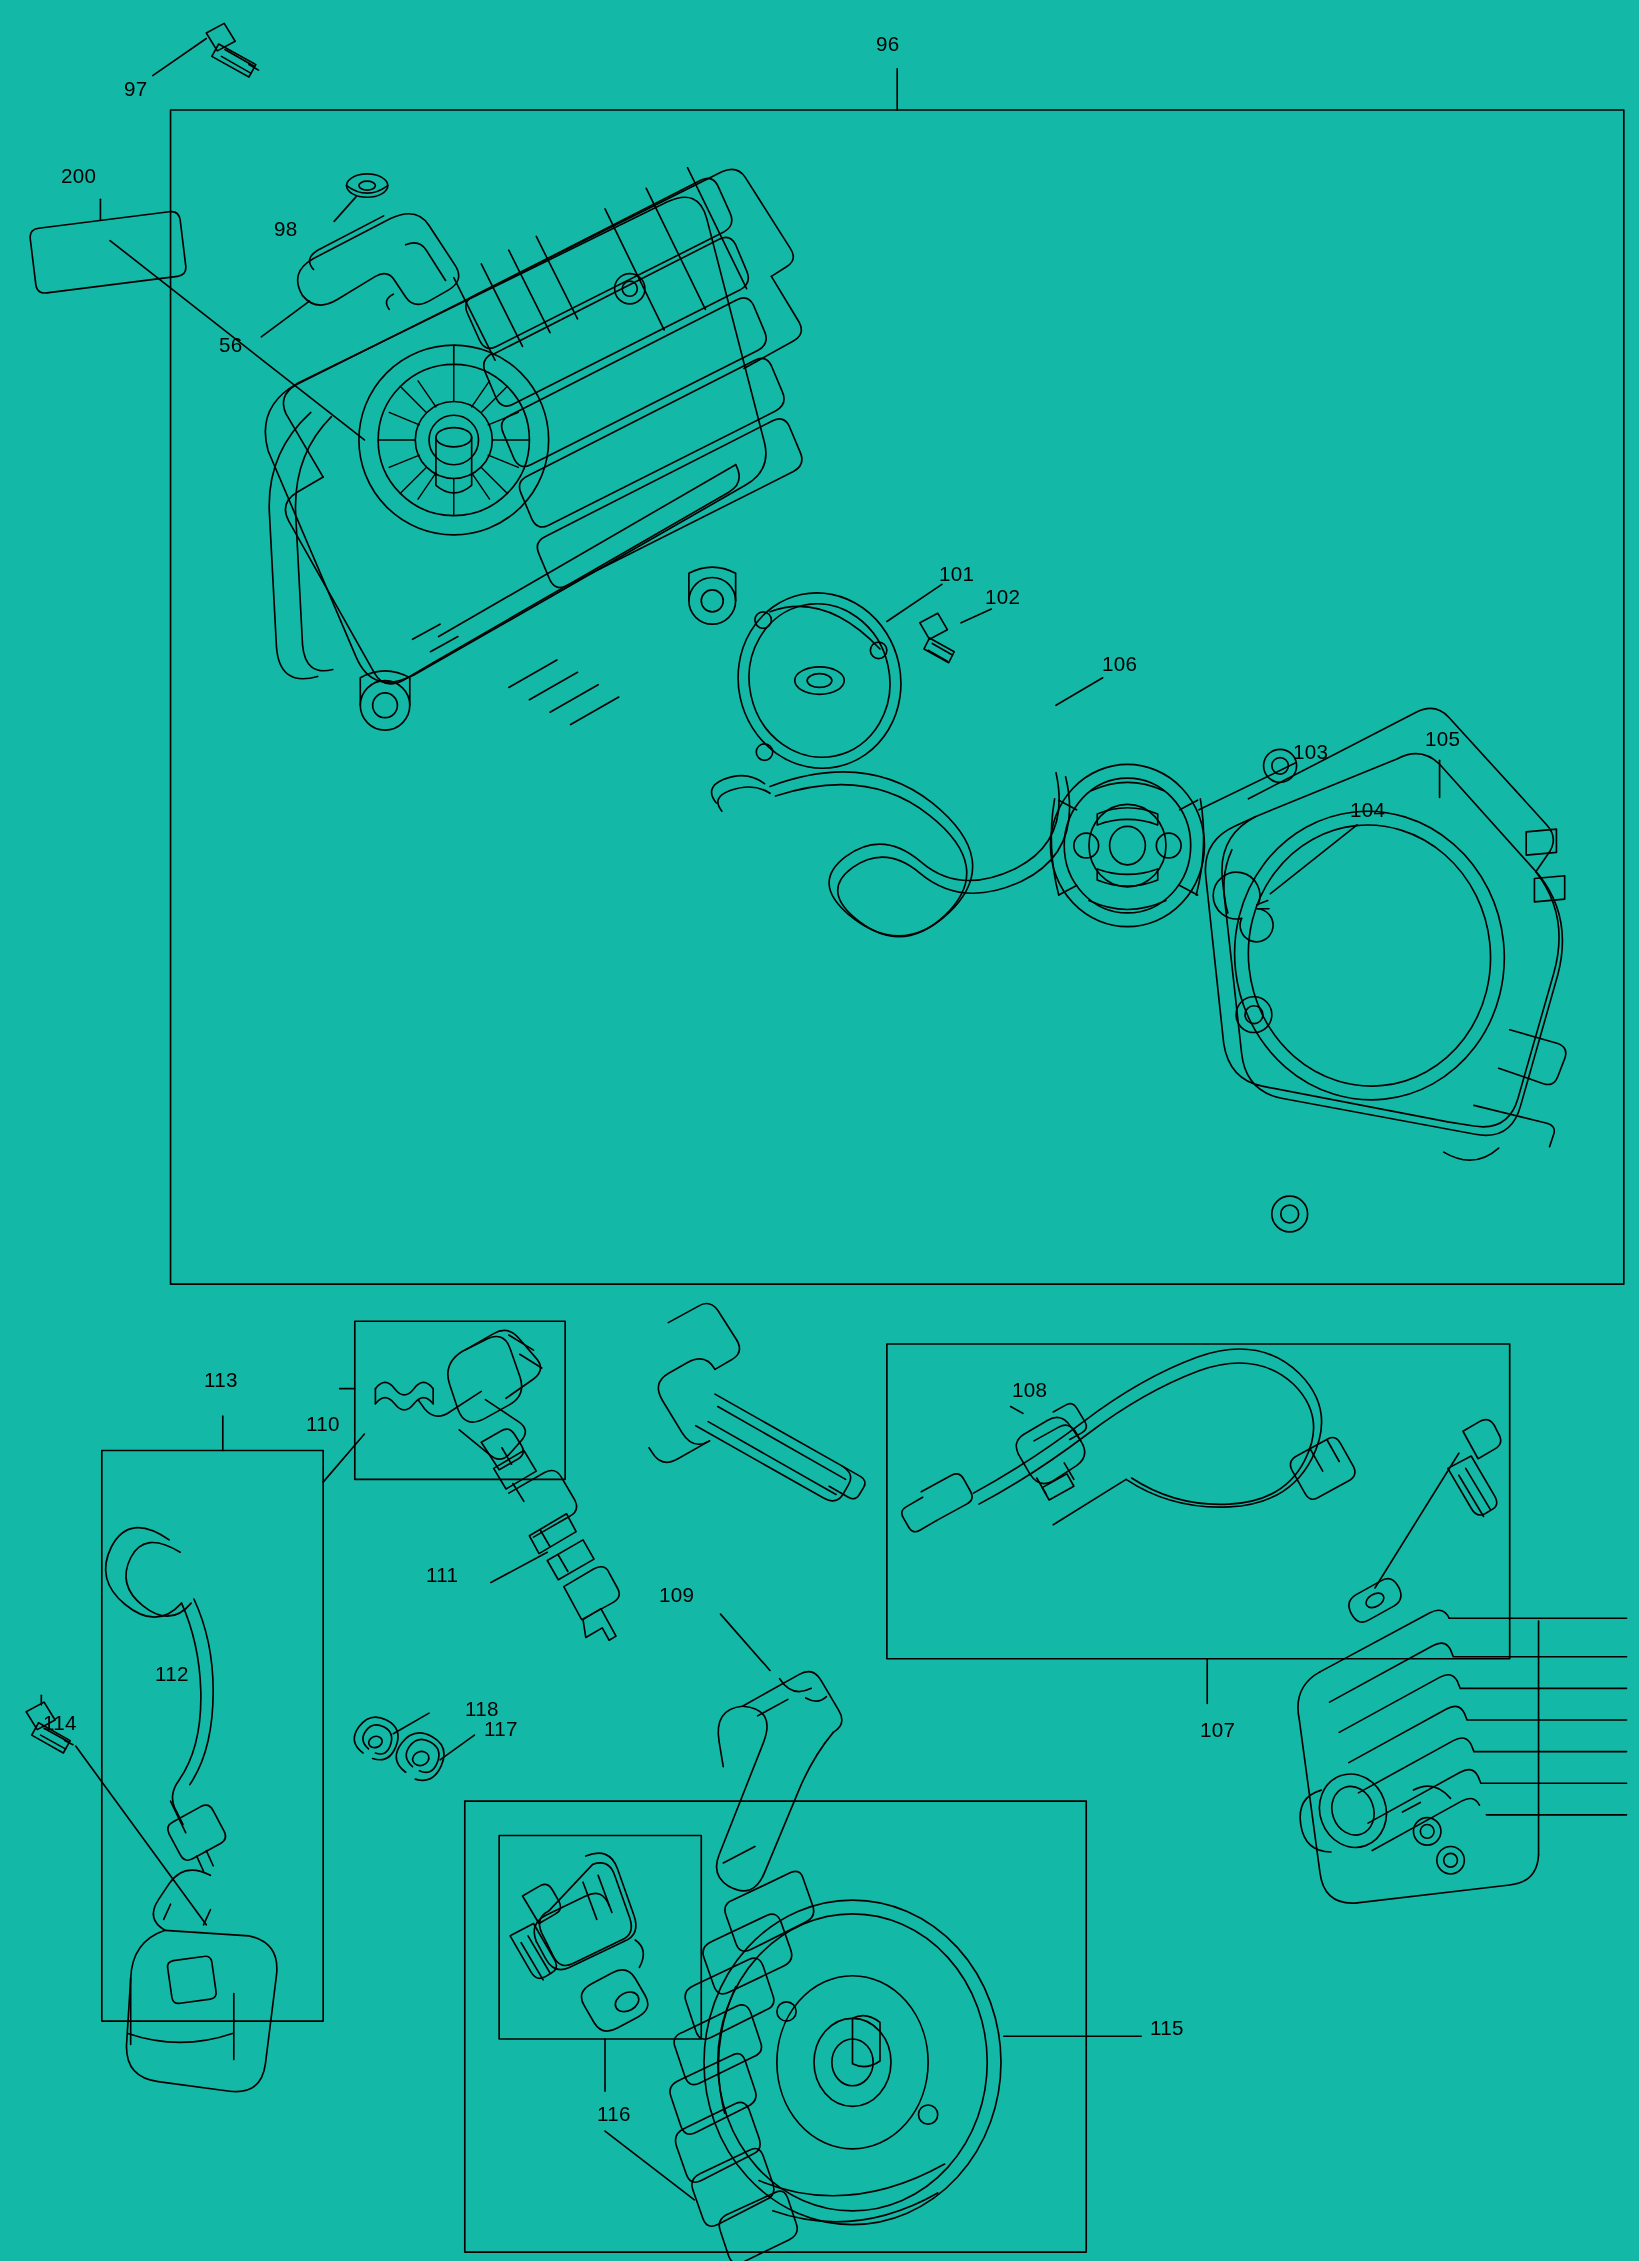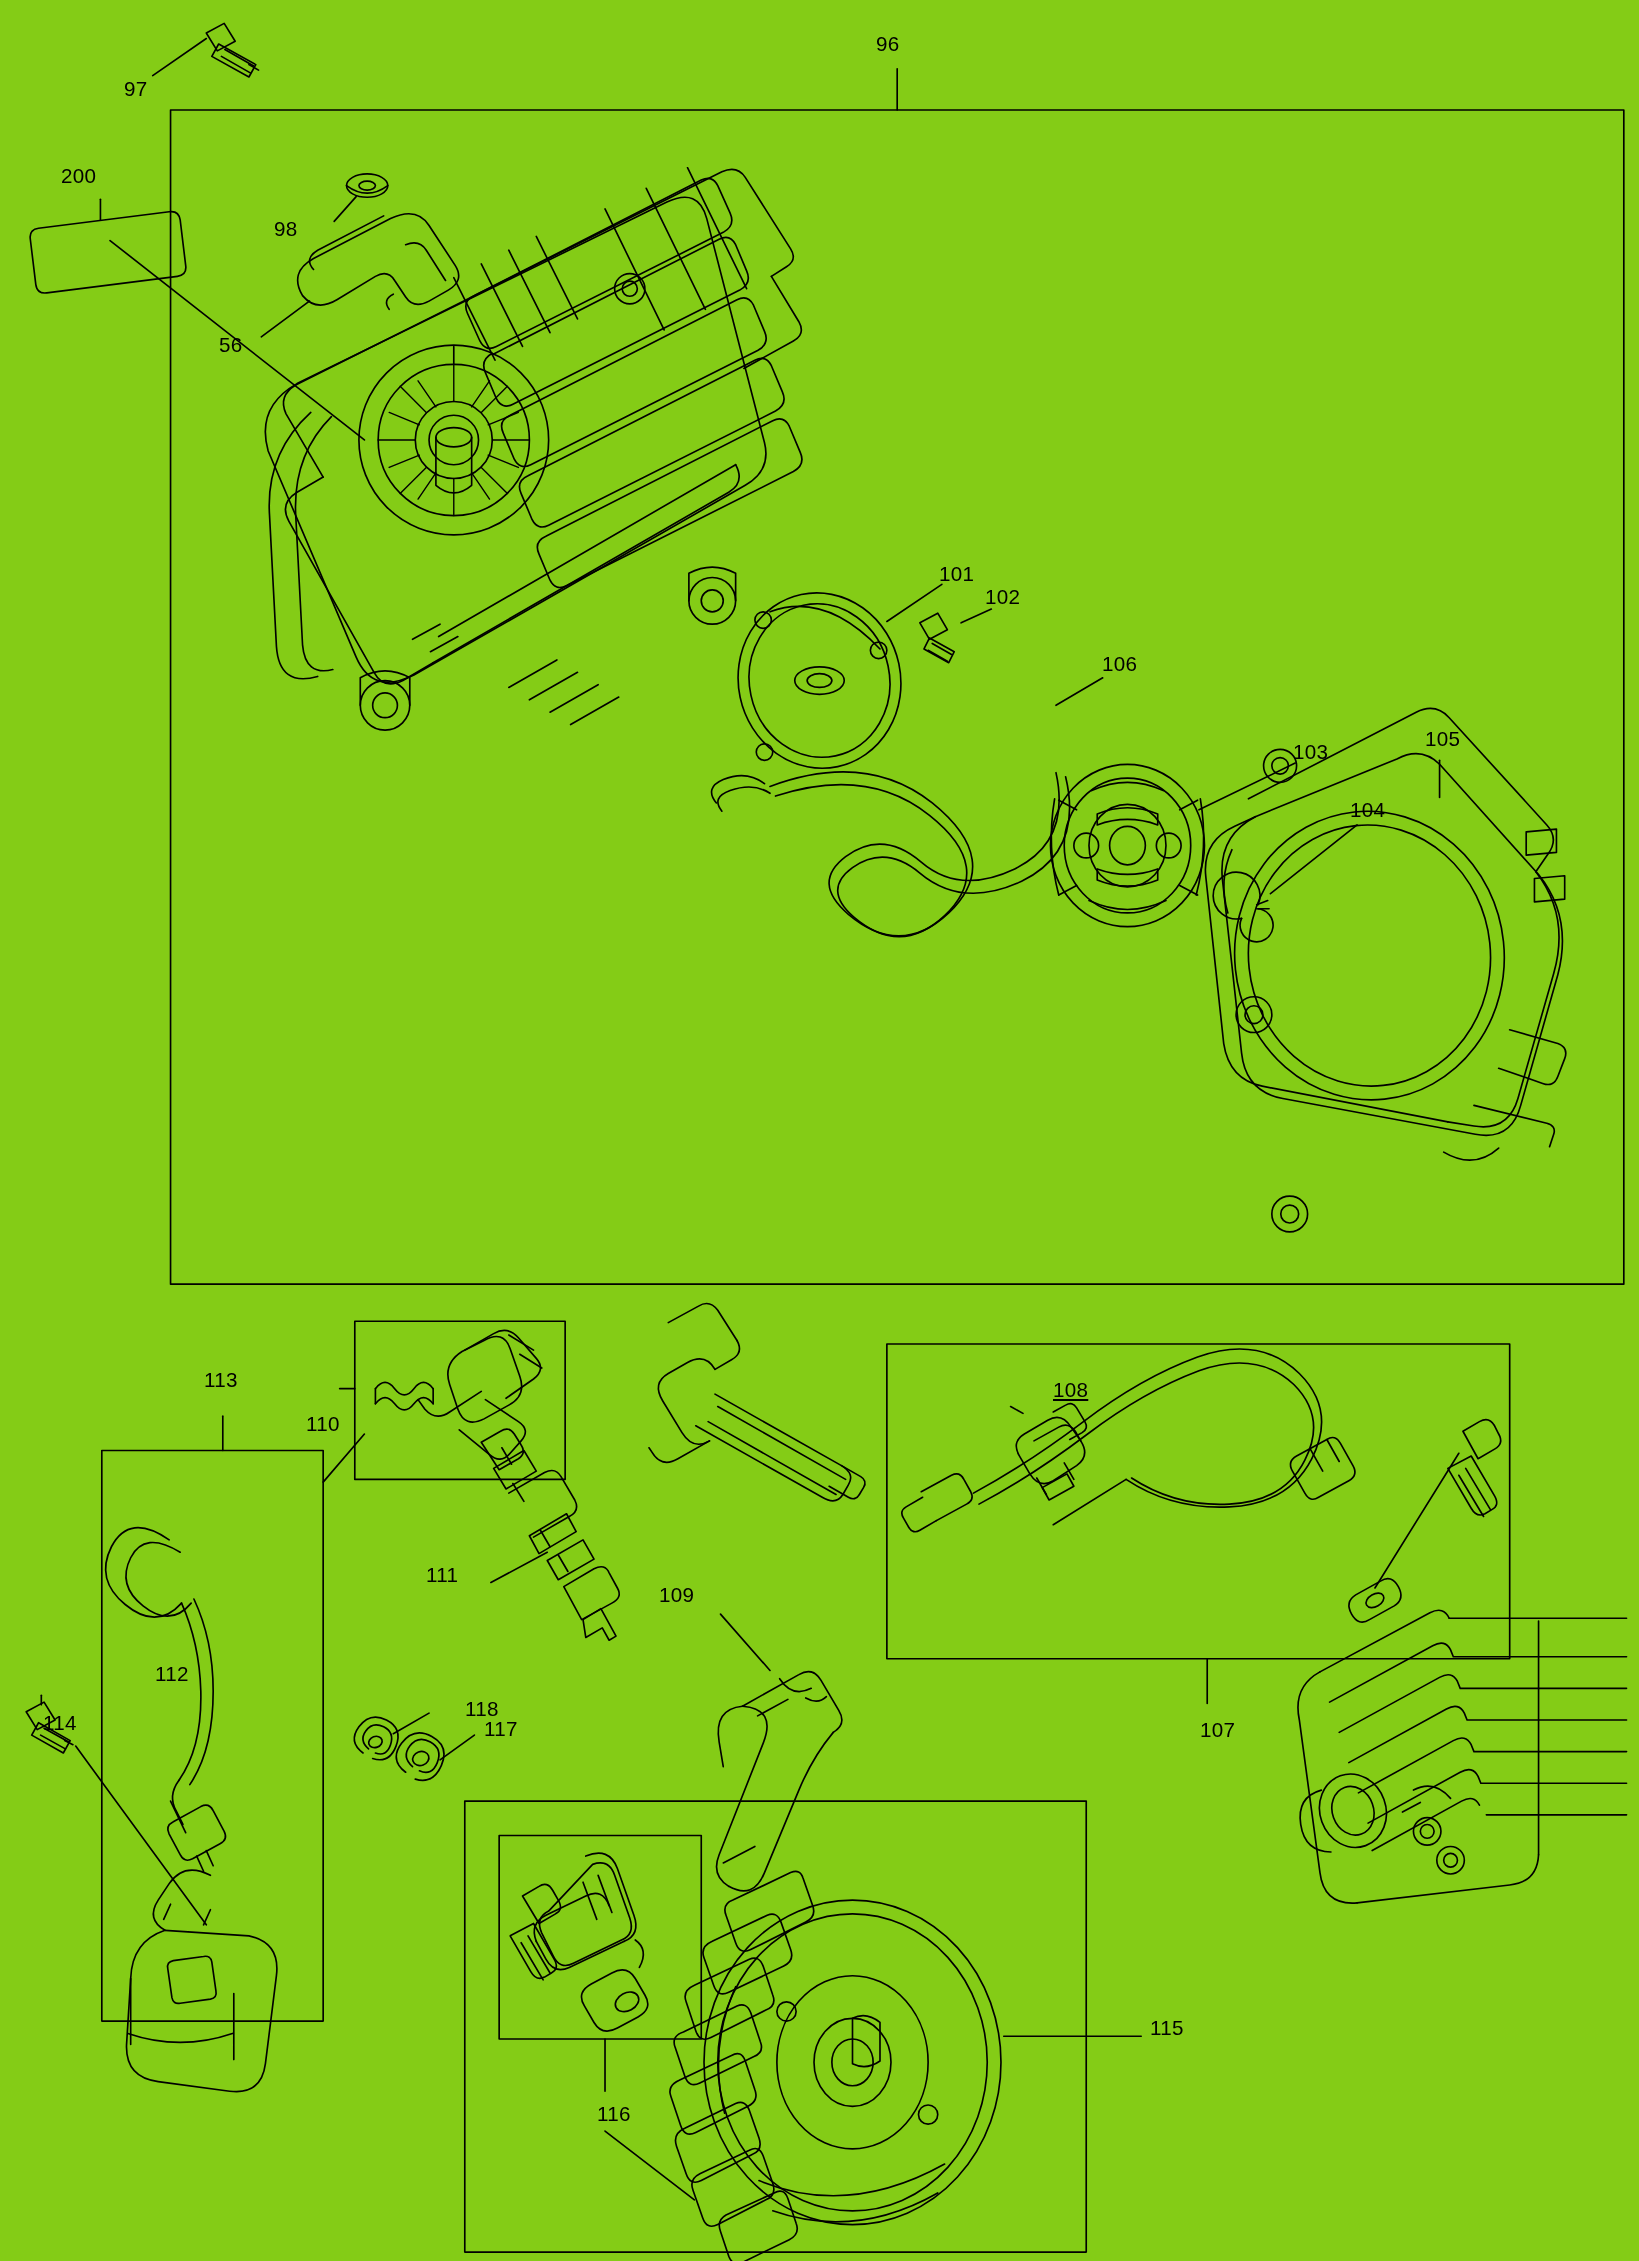--- a/index.html
+++ b/index.html
@@ -7,21 +7,21 @@
     padding: 0;
     background: #ffffff;
   }
   body {
     font-family: "Liberation Sans", sans-serif;
   }
   #sheet {
     position: relative;
     width: 1639px;
     height: 2261px;
-    background: #84cc16;
+    background: #14b8a6;
     overflow: hidden;
   }
   #sheet svg {
     position: absolute;
     left: 0;
     top: 0;
   }
   .callout {
     position: absolute;
     font-family: "Liberation Sans", sans-serif;
@@ -414,21 +414,21 @@
   <div class="callout" style="left:274px; top:217px;">98</div>
   <div class="callout" style="left:219px; top:333px;">56</div>
   <div class="callout" style="left:61px; top:164px;">200</div>
   <div class="callout" style="left:939px; top:562px;">101</div>
   <div class="callout" style="left:985px; top:585px;">102</div>
   <div class="callout" style="left:1293px; top:740px;">103</div>
   <div class="callout" style="left:1350px; top:798px;">104</div>
   <div class="callout" style="left:1425px; top:727px;">105</div>
   <div class="callout" style="left:1102px; top:652px;">106</div>
   <div class="callout" style="left:1200px; top:1718px;">107</div>
-  <div class="callout" style="left:1053px; top:1378px;text-decoration:underline;">108</div>
+  <div class="callout" style="left:1012px; top:1378px;">108</div>
   <div class="callout" style="left:659px; top:1583px;">109</div>
   <div class="callout" style="left:306px; top:1412px;">110</div>
   <div class="callout" style="left:426px; top:1563px;">111</div>
   <div class="callout" style="left:155px; top:1662px;">112</div>
   <div class="callout" style="left:204px; top:1368px;">113</div>
   <div class="callout" style="left:43px; top:1674px;margin-top:37px;">114</div>
   <div class="callout" style="left:1150px; top:2016px;">115</div>
   <div class="callout" style="left:597px; top:2102px;">116</div>
   <div class="callout" style="left:484px; top:1717px;">117</div>
   <div class="callout" style="left:465px; top:1697px;">118</div>

